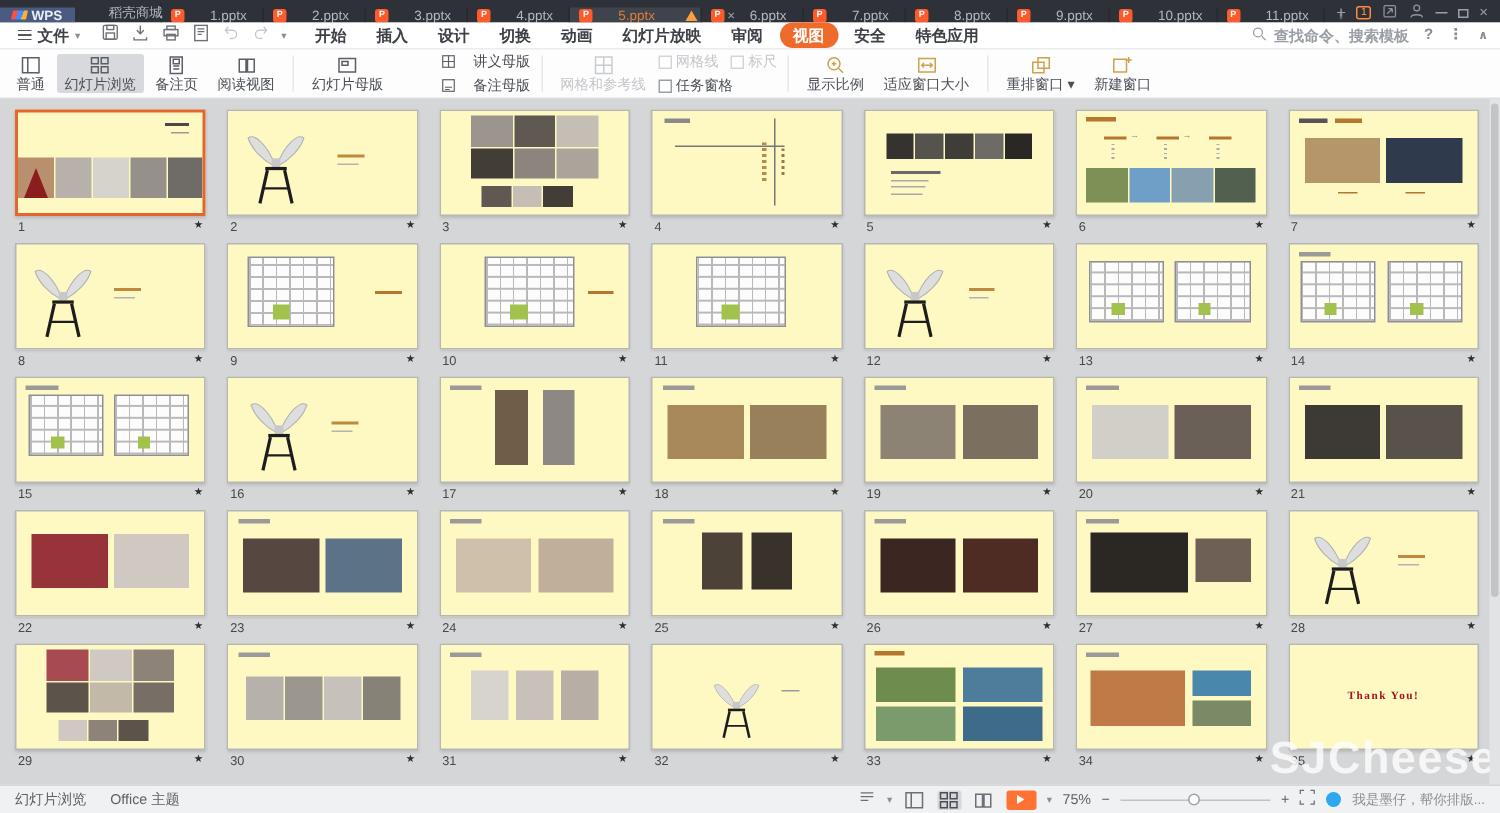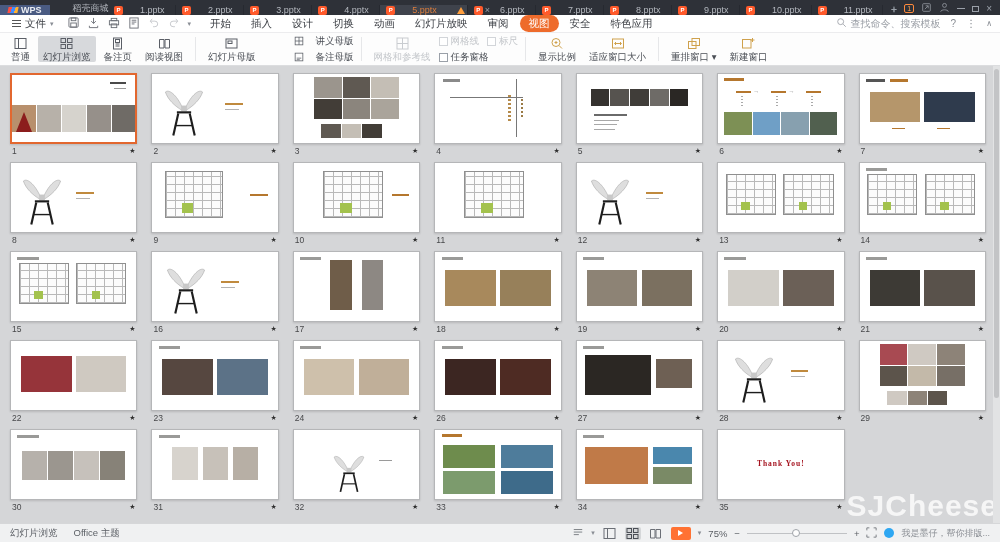--- a/index.html
+++ b/index.html
@@ -17,21 +17,21 @@
   .flame { width:7px; height:9px; background:#ff6d3b; border-radius:50% 50% 50% 50%/60% 60% 40% 40%; }
   .sync-dot { width:6px; height:6px; border:1px solid #5d626b; border-radius:50%; margin-left:3px; }
   .warn-tri { width:0; height:0; border-left:4px solid transparent; border-right:4px solid transparent; border-bottom:7px solid #ff9e3d; margin-left:3px;}
   .close-x { color:#9aa0a9; margin-left:3px; font-size:9px; }
   .tb-right { margin-left:auto; display:flex; align-items:center; gap:7px; padding:0 8px; color:#9aa0a9; }
   .badge-1 { border:1px solid #ff8a3c; color:#ffa04d; font-size:7px; padding:0 2px; border-radius:2px; }
   .win-min { width:8px; height:1px; background:#9aa0a9; }
   .win-restore { width:7px; height:6px; border:1px solid #9aa0a9; }
 
   
-  .menubar { height:18px; background:#ffffff; border-bottom:1px solid #ececee; display:flex; align-items:center; font-size:10.5px; color:#3d4046; padding:0 8px; flex:0 0 18px; }
+  .menubar { height:18px; background:#ffffff; border-bottom:1px solid #ececee; display:flex; align-items:center; font-size:10.5px; color:#3d4046; padding:0 8px; flex:0 0 18px;font-weight:bold; }
   .file-menu { display:flex; align-items:center; gap:4px; padding:0 4px; }
   .hamb { width:9px; height:7px; background:repeating-linear-gradient(0deg,#555 0 1px,transparent 1px 3px); }
   .caret { font-size:7px; color:#8a8e95; }
   .qicons { display:flex; align-items:center; gap:8px; margin:0 10px; }
   .menu-items { display:flex; align-items:center; gap:2px; }
   .menu-item { padding:1.5px 9px; border-radius:9px; cursor:default; }
   .menu-item.active { background:#ee6b2b; color:#fff; }
   .mb-right { margin-left:auto; display:flex; align-items:center; gap:10px; color:#878b92; font-size:10px; }
   .search-box { display:flex; align-items:center; gap:4px; color:#9a9ea5; }
 
@@ -46,21 +46,21 @@
   .rcheck { display:flex; align-items:center; gap:3px; font-size:9.5px; color:#4a4e55; }
   .rcheck.disabled { color:#c3c6ca; }
   .cbox { width:9px; height:9px; border:1px solid #9aa0a8; background:#fff; flex:0 0 9px; }
   .rcheck.disabled .cbox { border-color:#d2d5d9; }
   .chk-col { display:flex; flex-direction:column; gap:3px; justify-content:center; }
   .chk-row { display:flex; gap:8px; }
 
   
   .canvas { position:relative; flex:1 1 auto; background:#d5d6d8; overflow:hidden; }
   .grid { display:grid; grid-template-columns:repeat(7,1fr); column-gap:14px; row-gap:5px; padding:7px 14px 0 10px; }
-  .thumb { height:71px; background:#ffffff; border:1px solid #b5b6b8; position:relative; overflow:hidden; box-shadow:0 1px 2px rgba(0,0,0,.14); cursor:default; }
+  .thumb { height:71px; background:#fef9c3; border:1px solid #b5b6b8; position:relative; overflow:hidden; box-shadow:0 1px 2px rgba(0,0,0,.14); cursor:default; }
   .cell.sel .thumb { border:2px solid #e2672f; }
   .cellfoot { display:flex; justify-content:space-between; align-items:center; height:13px; font-size:8.5px; color:#47484a; padding:0 2px; }
   .star { font-size:7px; color:#2e2e2e; line-height:1; }
   .abs { position:absolute; }
   .chip { position:absolute; height:3px; background:#9a9a98; }
   .dash { position:absolute; height:2px; }
   .pbrow { position:absolute; display:flex; gap:1px; }
   .pbrow > div { flex:1; }
   .plan { position:absolute; border:1px solid #8f8f8f; background-color:#fcfcfc;
           background-image:repeating-linear-gradient(0deg,#b9b9b9 0 1px,transparent 1px 8px),
@@ -698,20 +698,31 @@
         <div class="cell">
      <div class="thumb">
             <div class="chip" style="left:5%;top:7%;width:17%;"></div>
             <div class="pbrow" style="left:8%;right:8%;top:26%;height:52%;gap:4%;">
               <div style="background:#cec0ab;"></div>
               <div style="background:#c0af99;"></div>
             </div>
           </div>
      <div class="cellfoot">
        <span>24</span>
+       <span class="star">★</span>
+     </div>
+   </div>
+        <div class="cell">
+     <div class="thumb">
+            <div class="chip" style="left:5%;top:7%;width:17%;"></div>
+            <div class="abs" style="background:#4c4238;left:26%;top:20%;width:22%;height:56%;"></div>
+            <div class="abs" style="background:#38322a;left:52%;top:20%;width:22%;height:56%;"></div>
+          </div>
+     <div class="cellfoot">
+       <span>25</span>
        <span class="star">★</span>
      </div>
    </div>
         <div class="cell">
      <div class="thumb">
             <div class="chip" style="left:5%;top:7%;width:17%;"></div>
             <div class="pbrow" style="left:8%;right:8%;top:26%;height:52%;gap:4%;">
               <div style="background:#3c2622;"></div>
               <div style="background:#4e2b23;"></div>
             </div>

